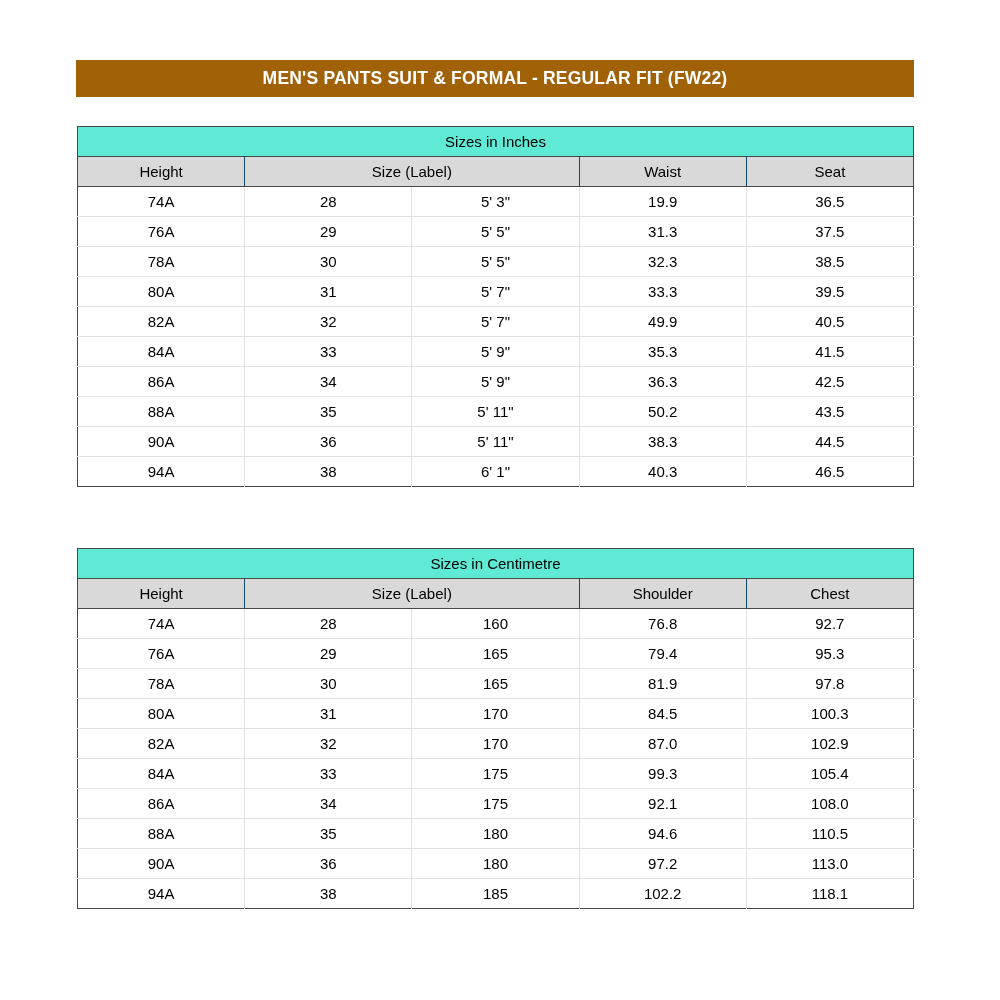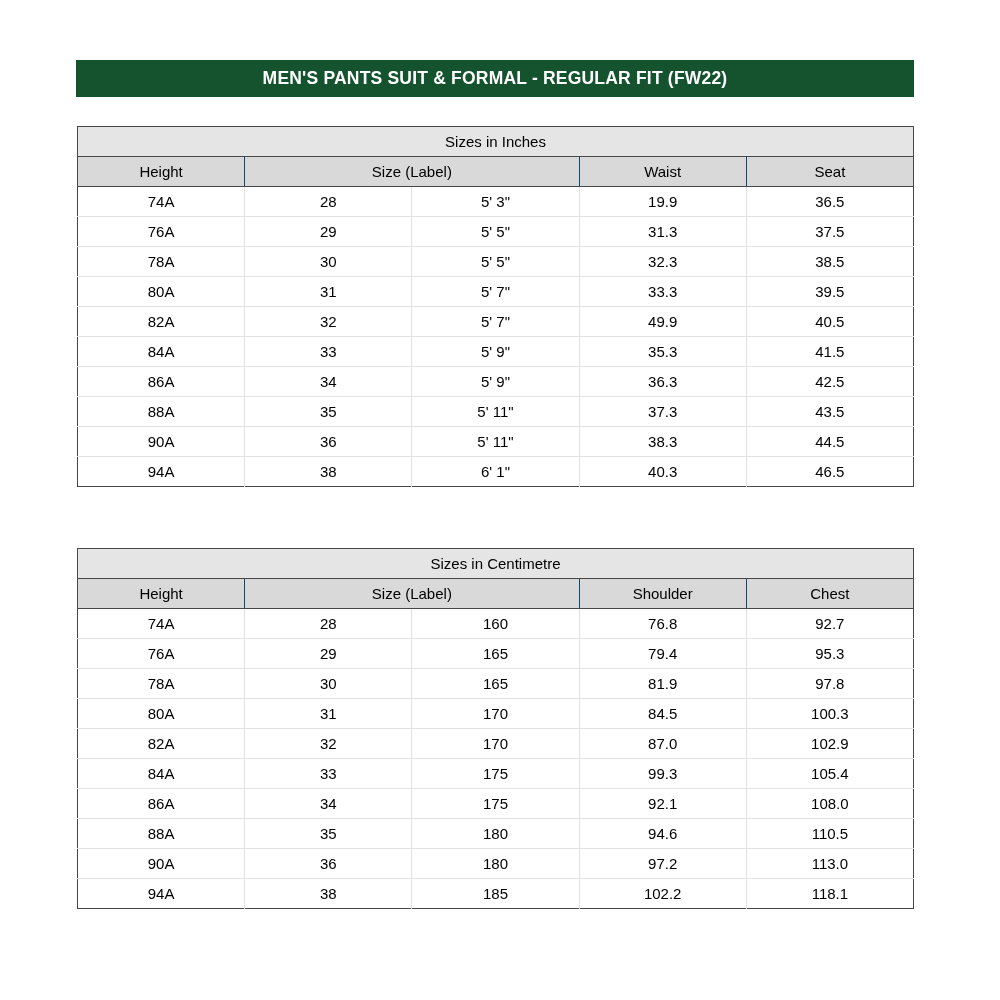--- a/index.html
+++ b/index.html
@@ -14,21 +14,21 @@
     height: 1000px;
     background: #ffffff;
     overflow: hidden;
   }
   .banner {
     position: absolute;
     left: 76px;
     top: 60px;
     width: 838px;
     height: 37px;
-    background: #14532d;
+    background: #a16207;
     color: #ffffff;
     display: flex;
     align-items: center;
     justify-content: center;
     font-weight: bold;
     font-size: 17.5px;
     letter-spacing: 0.2px;
     white-space: nowrap;
   }
   table.size-table {
@@ -48,21 +48,21 @@
   table.size-table td {
     height: 30px;
     text-align: center;
     vertical-align: middle;
     font-weight: normal;
     overflow: hidden;
     white-space: nowrap;
   }
   
   table.size-table tr.title-row th {
-    background: #e5e5e5;
+    background: #5eead4;
     border-bottom: 1.5px solid #474747;
   }
   
   table.size-table tr.header-row th {
     background: #d9d9d9;
     border-bottom: 1.5px solid #474747;
     border-right: 1px solid #0c4a6e;
   }
   table.size-table tr.header-row th:last-child { border-right: none; }
   
@@ -146,21 +146,21 @@
           <td>86A</td>
           <td>34</td>
           <td>5' 9"</td>
           <td>36.3</td>
           <td>42.5</td>
         </tr>
         <tr>
           <td>88A</td>
           <td>35</td>
           <td>5' 11"</td>
-          <td>37.3</td>
+          <td>50.2</td>
           <td>43.5</td>
         </tr>
         <tr>
           <td>90A</td>
           <td>36</td>
           <td>5' 11"</td>
           <td>38.3</td>
           <td>44.5</td>
         </tr>
         <tr>

